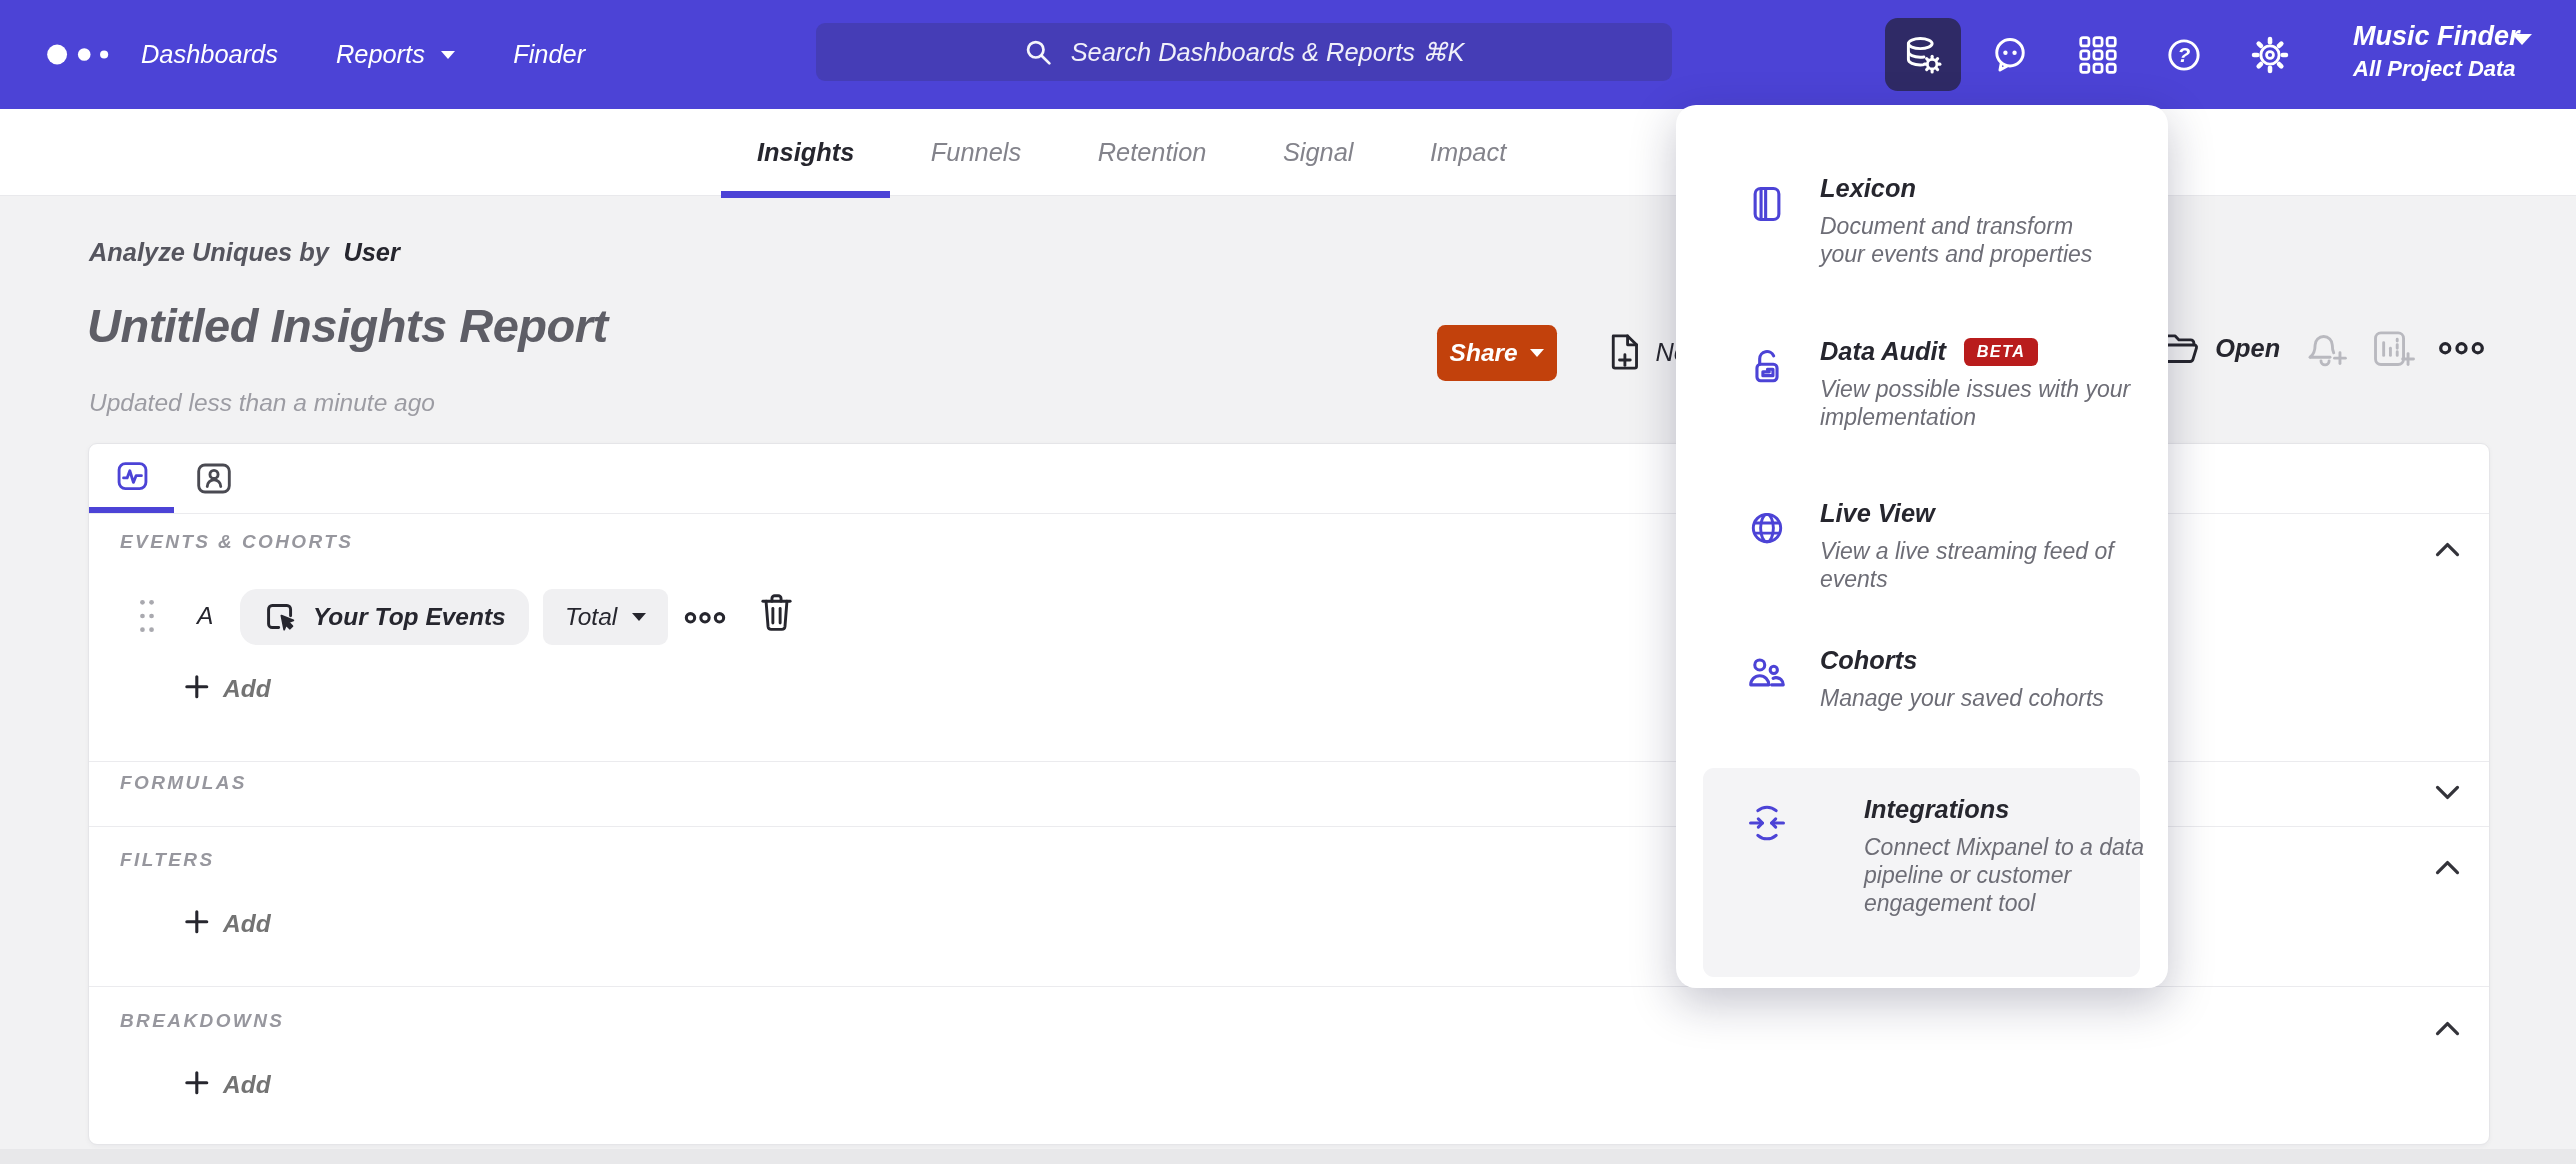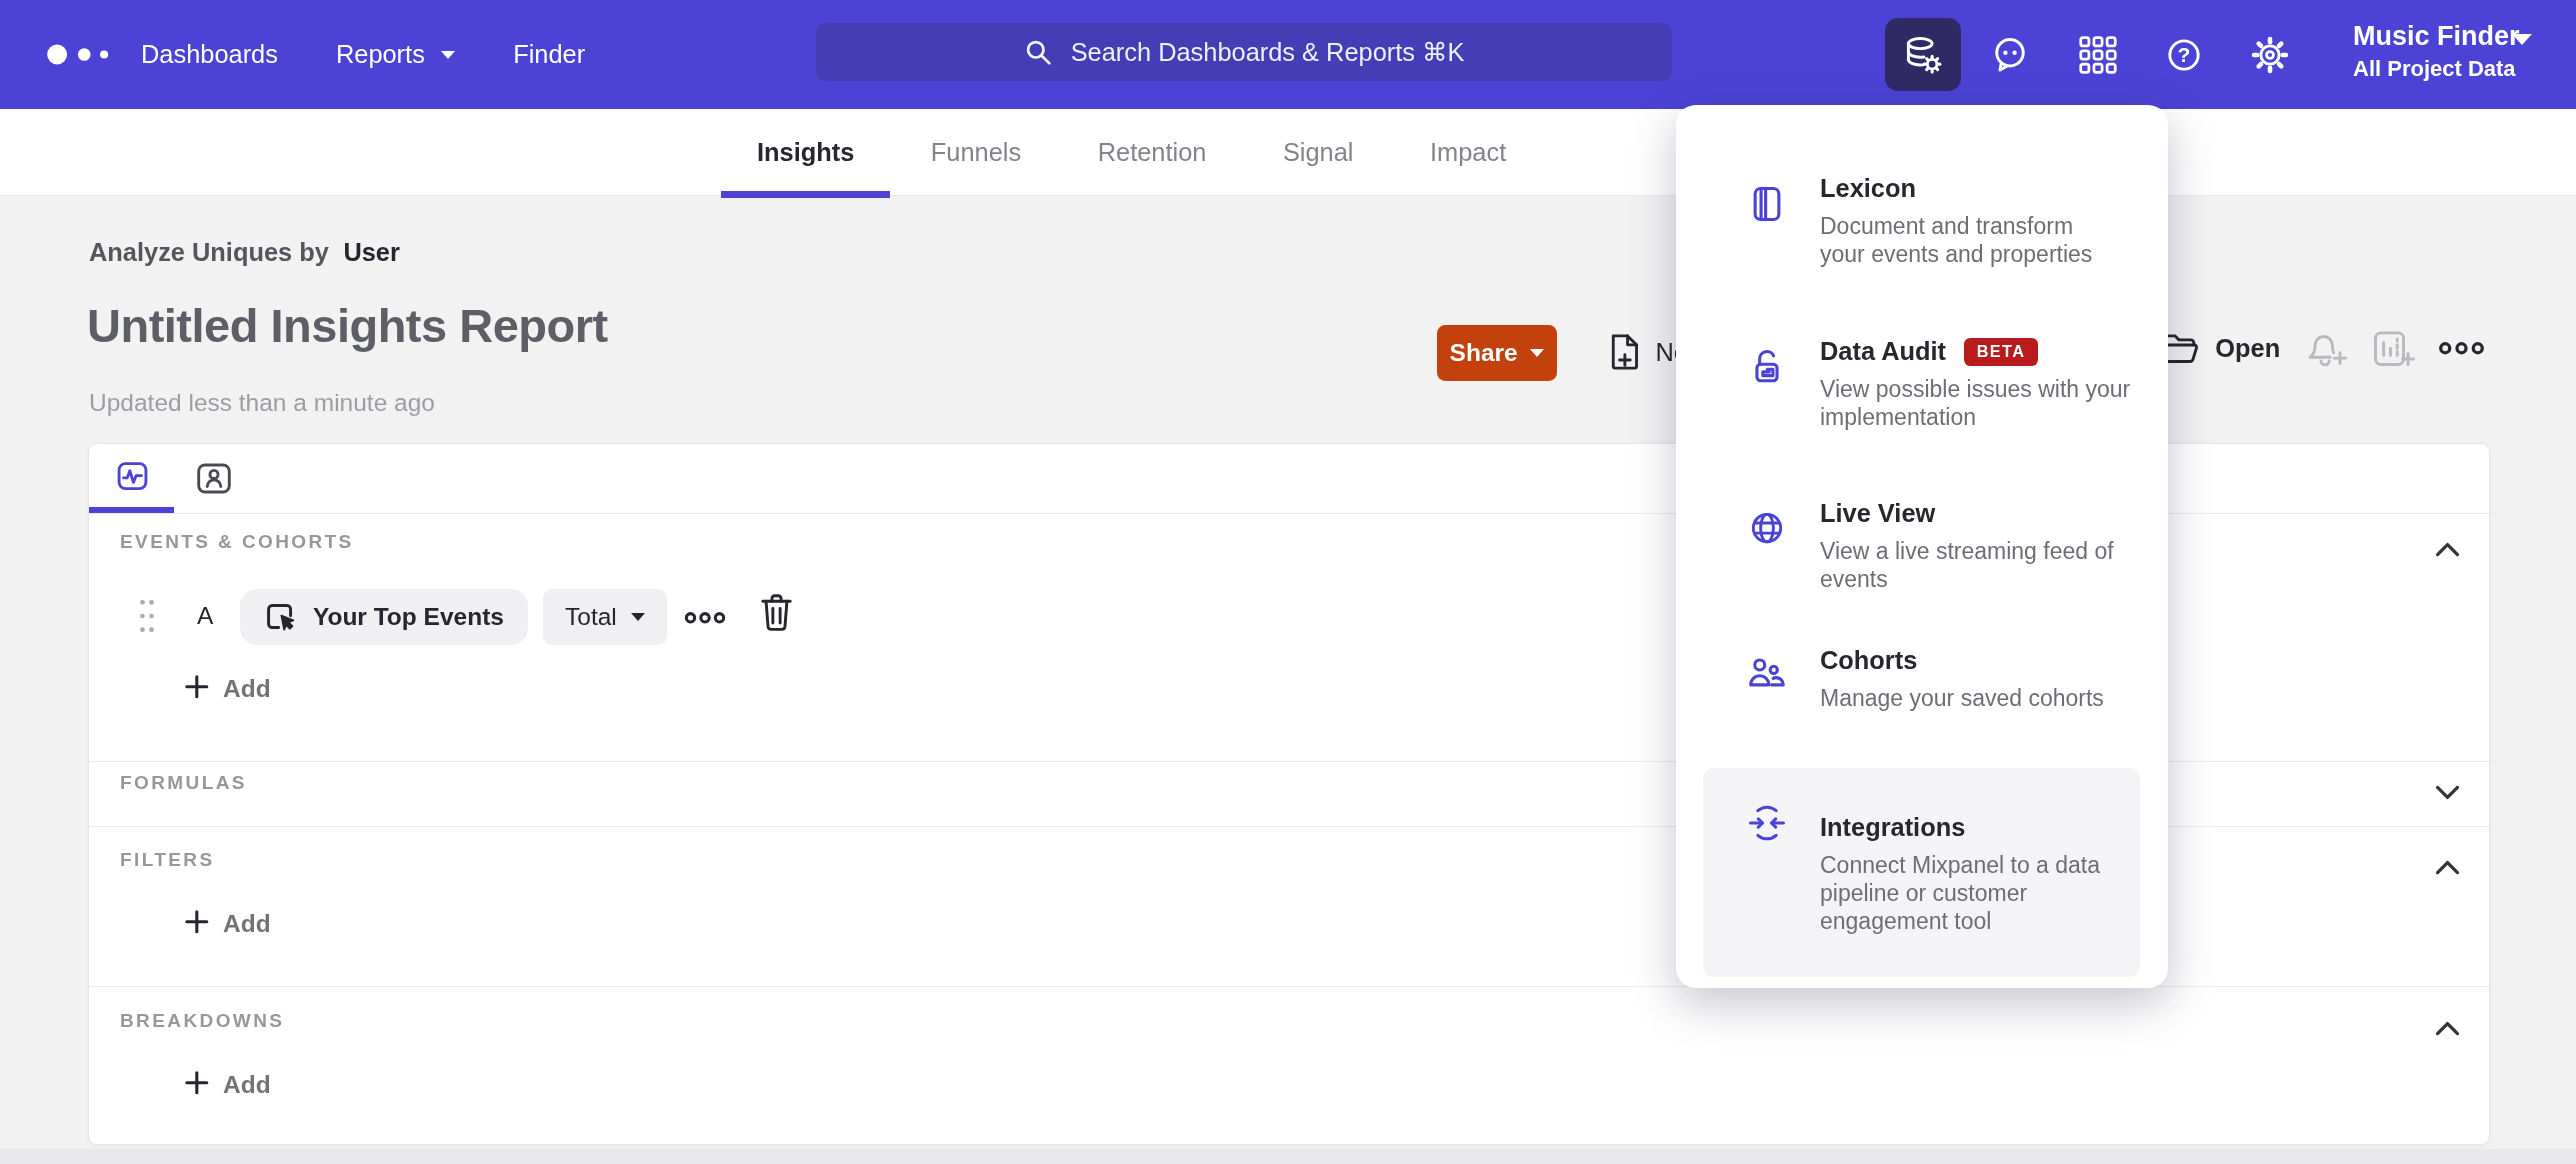--- a/index.html
+++ b/index.html
@@ -1,19 +1,19 @@
 <!DOCTYPE html>
 <html style="font-size:14.5px"><head>
 <meta charset="utf-8">
 <style>
   * { margin:0; padding:0; box-sizing:border-box; }
   html,body { background:#e8e8ea; }
   .stage {
     position:relative; width:2576px; height:1149px; overflow:hidden;
-    background:#f2f2f3; font-family:"Liberation Sans", sans-serif; color:#26262e;
+    background:#f2f2f3; font-family:"Liberation Sans", sans-serif; color:#26262e;font-style:italic;
   }
   svg { display:block; }
 
   
   .navbar { position:absolute; left:0; top:0; width:2576px; height:109px; background:#4c43d6; z-index:10; }
   .logo { position:absolute; left:36px; top:31px; }
   .nav-menu { position:absolute; left:141px; top:0; height:109px; display:flex; align-items:center; gap:58px; }
   .nav-item { display:flex; align-items:center; gap:16.3px; color:#ffffff; font-size:25.4px; font-weight:500; cursor:pointer; }
   .caret { width:0; height:0; border-left:8.2px solid transparent; border-right:8.2px solid transparent; border-top:9px solid currentColor; }
   .caret.sm { border-left-width:7.3px; border-right-width:7.3px; border-top-width:8.2px; }
@@ -81,21 +81,21 @@
   .mi-icon { position:absolute; left:70px; }
   .mi-text { position:absolute; left:144px; width:327px; }
   .mi-title { display:flex; align-items:center; gap:18px; font-size:25.4px; font-weight:600; color:#26262e; }
   .mi-badge { background:#b91c1c; color:#fff; font-size:16.3px; font-weight:700; letter-spacing:1.4px; padding:4.5px 12.7px; border-radius:6.3px;text-align:center; }
   .mi-desc { margin-top:9px; font-size:23px; line-height:28px; color:#6d6d76; }
   .mi-highlight { position:absolute; left:27px; top:663px; width:437px; height:209px; background:#f4f4f6; border-radius:11px; }
   .t0 { top:69px; }  .i0 { top:78px; }
   .t1 { top:232px; } .i1 { top:241px; }
   .t2 { top:394px; } .i2 { top:403px; }
   .t3 { top:541px; } .i3 { top:550px; }
-  .t4 { top:708px; } .i4 { top:697px; }
+  .t4 { top:690px;margin-left:44px; } .i4 { top:697px; }
 </style>
 </head>
 <body>
 
 <div class="stage">
 
   <header class="navbar">
     <span class="logo">
       <svg width="82" height="47" viewBox="0 0 90 52">
         <circle cx="23" cy="26" r="11" fill="#fff"></circle>

